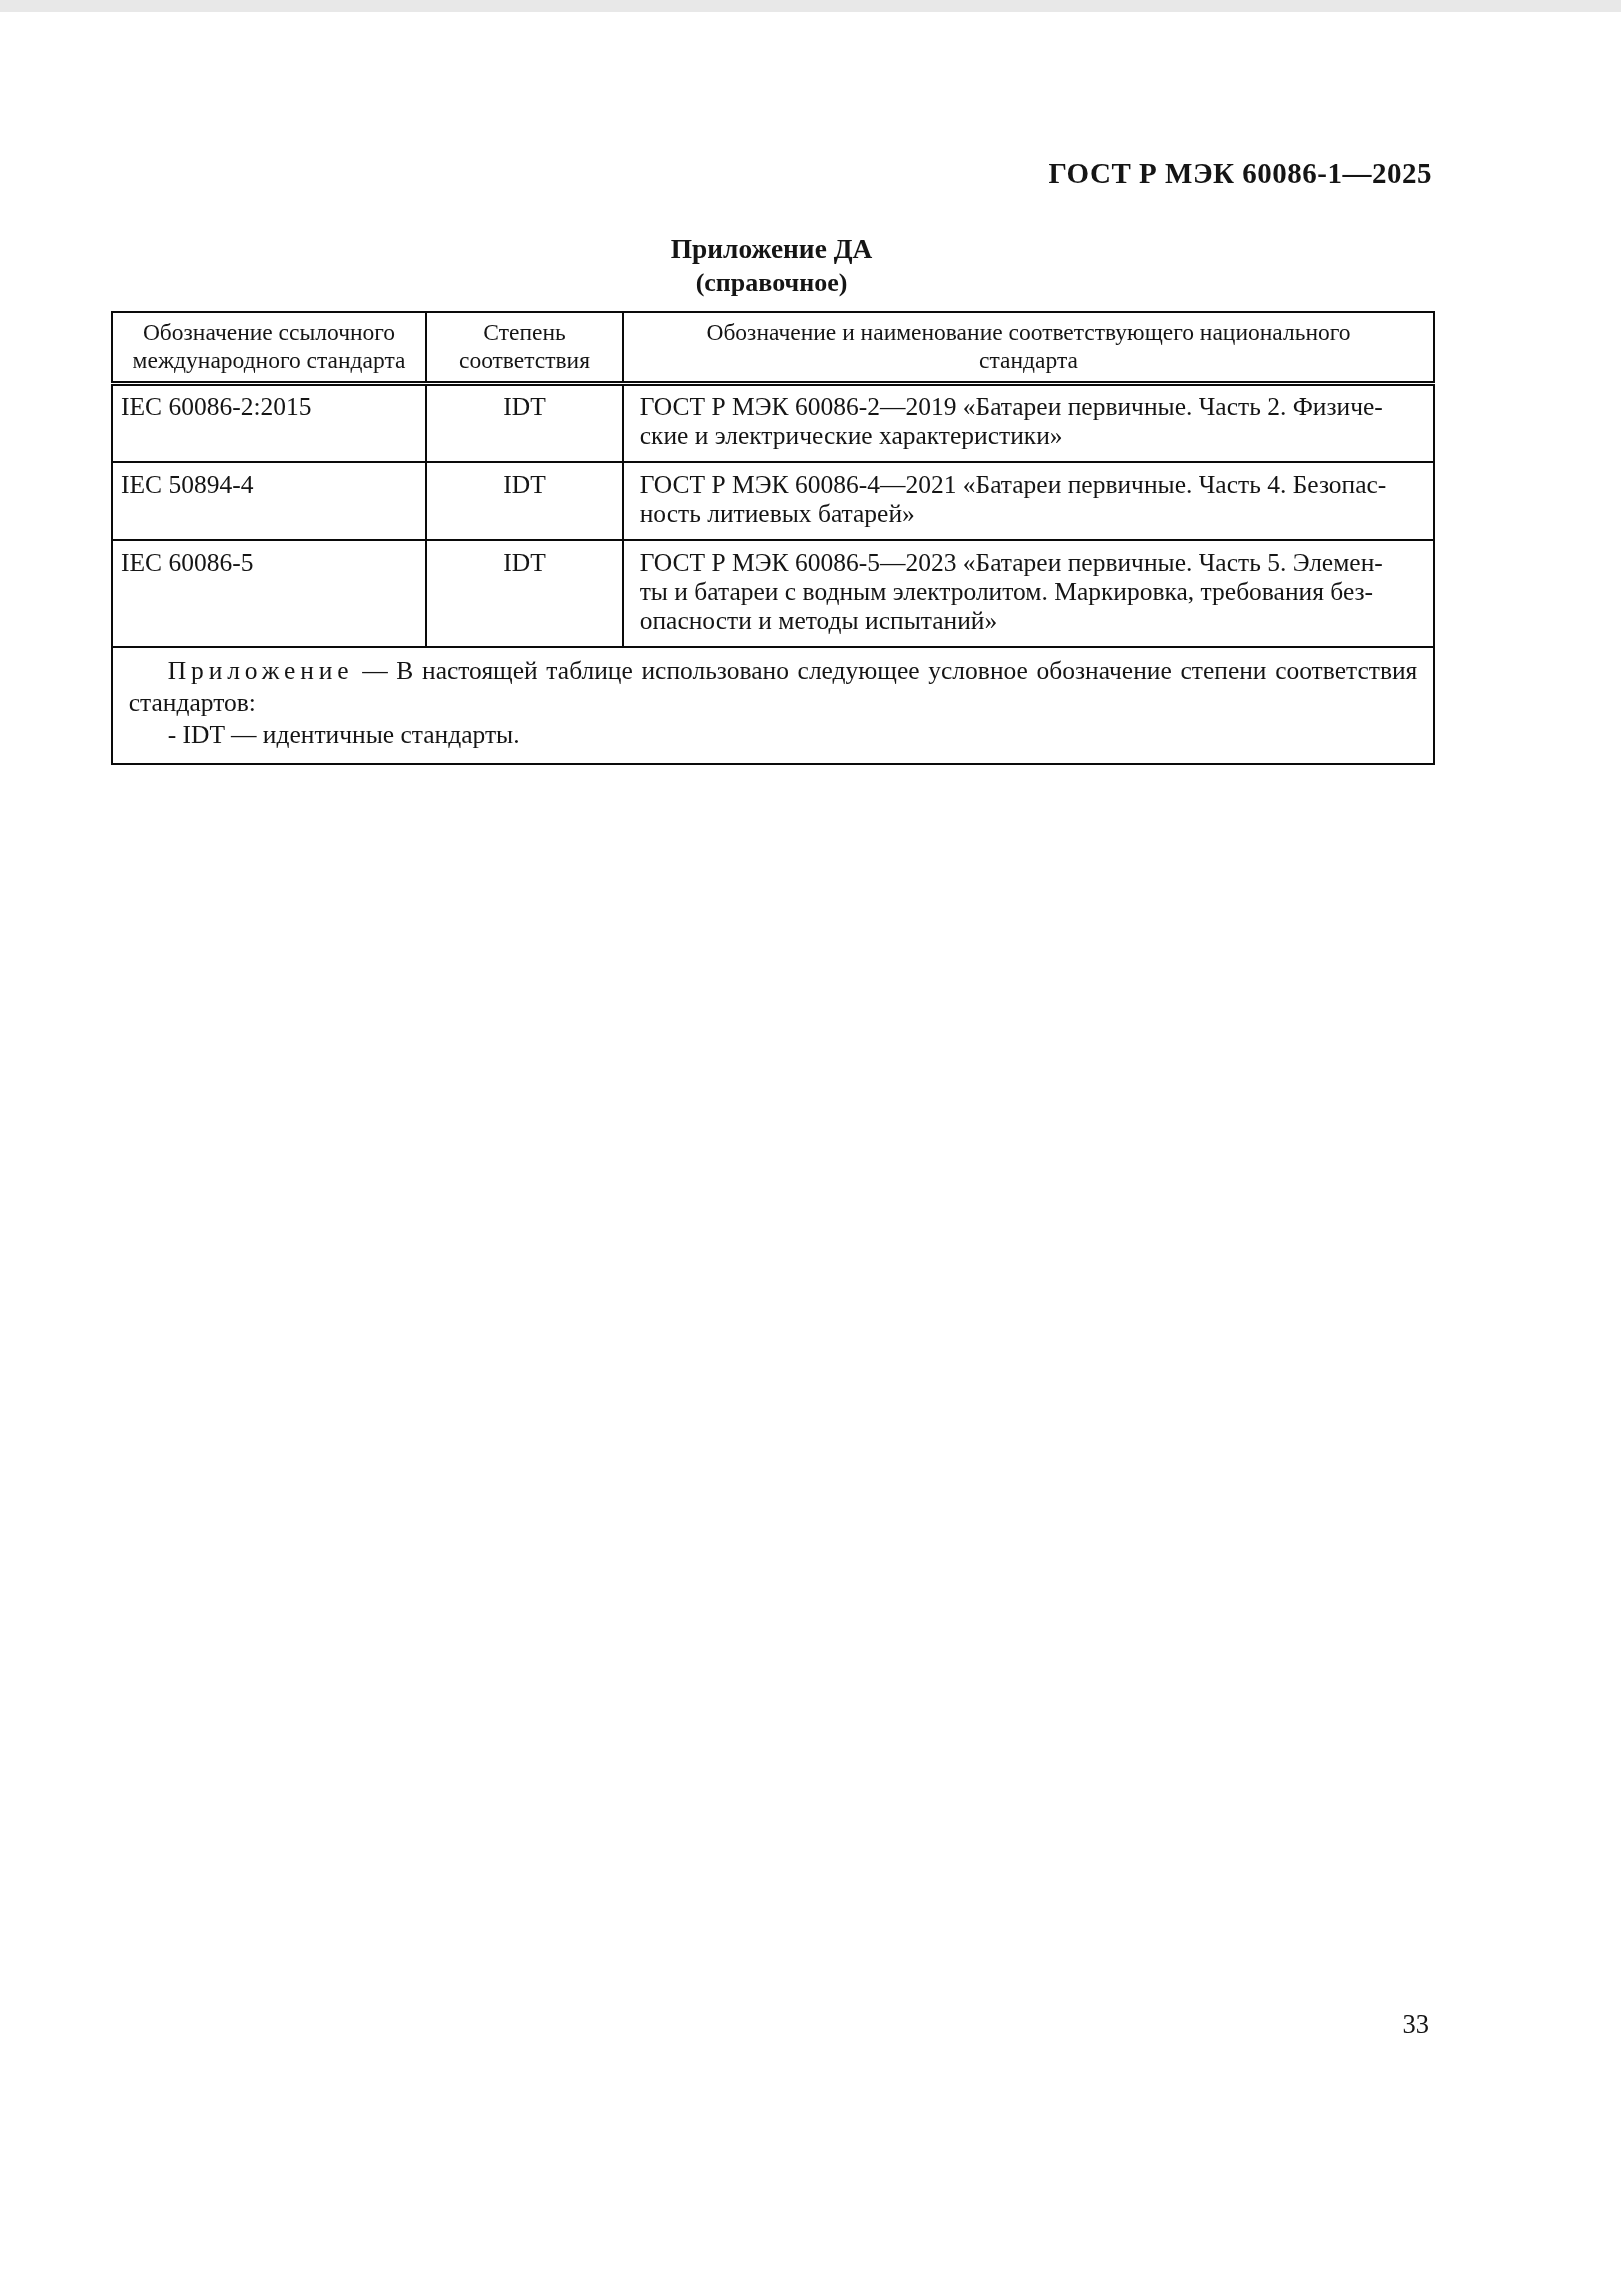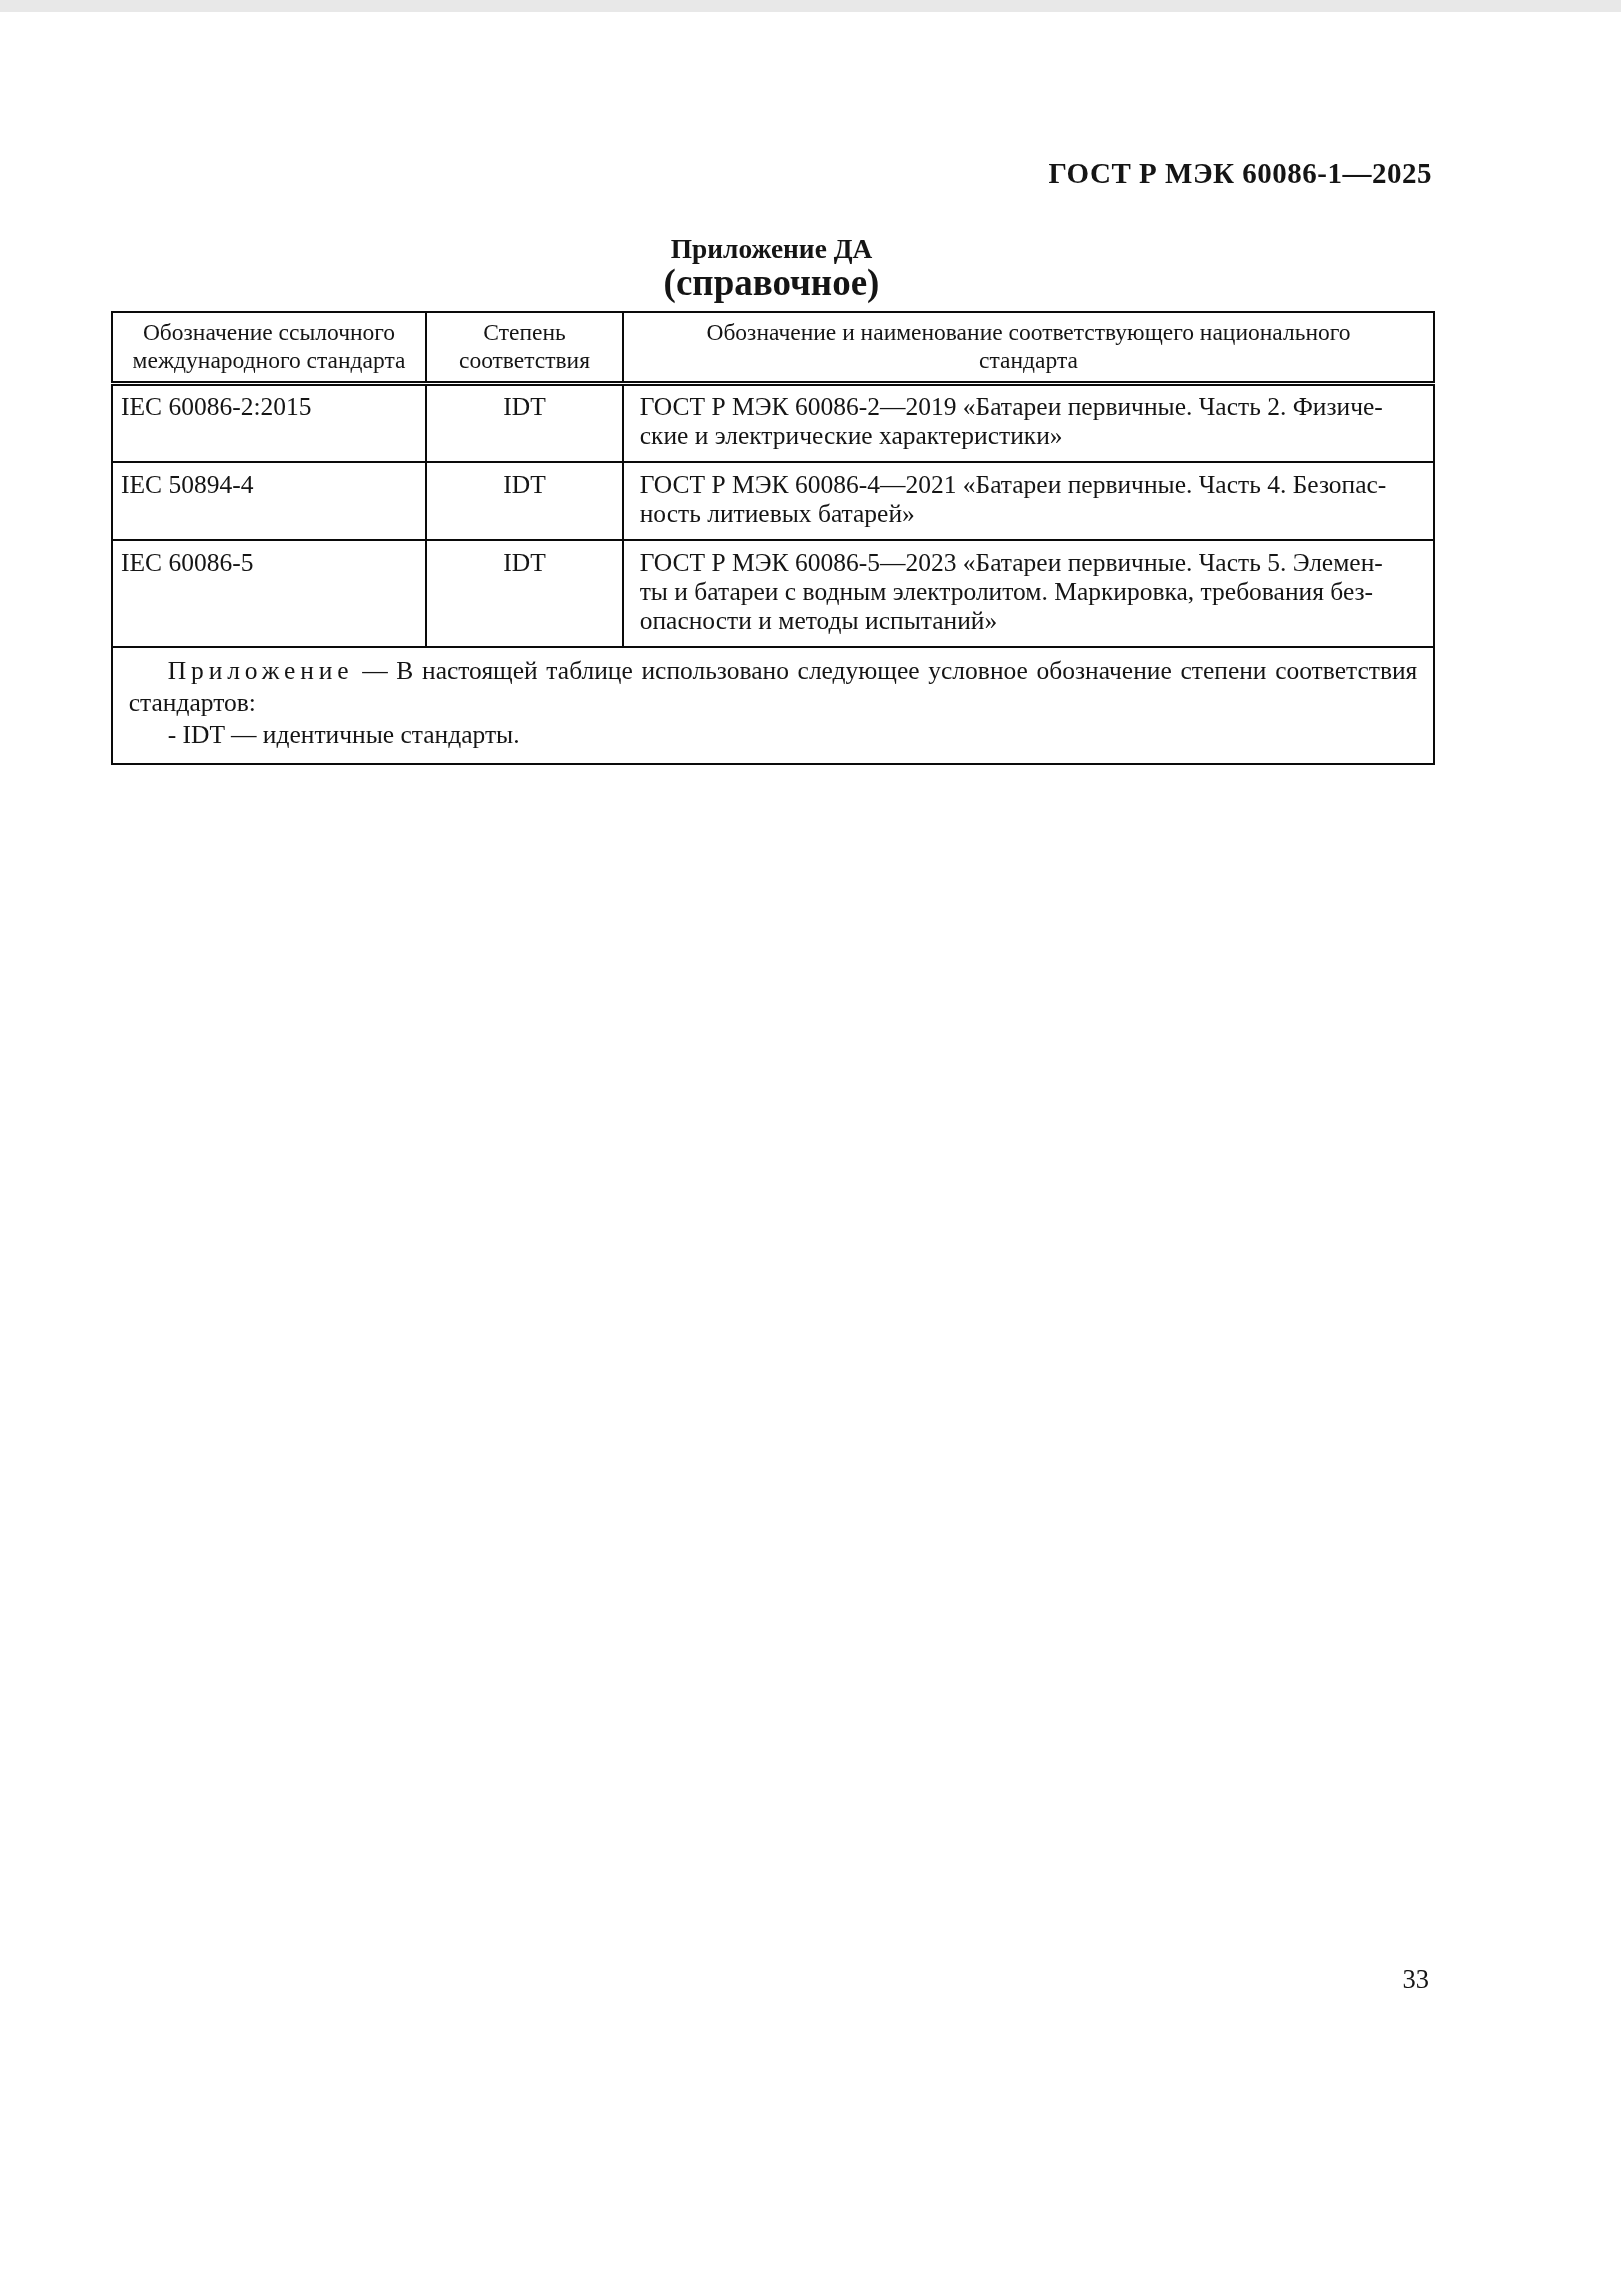--- a/index.html
+++ b/index.html
@@ -29,21 +29,21 @@
   }
   .appendix-title {
     margin-top: 43px;
     text-align: center;
     font-size: 27.4px;
     font-weight: bold;
     line-height: 33px;
   }
   .appendix-subtitle {
     text-align: center;
-    font-size: 37px;
+    font-size: 26px;
     font-weight: bold;
     line-height: 33px;
   }
   .section-title {
     margin: 39px 0 0 0;
     text-align: center;
     font-size: 28px;
     font-weight: bold;
     line-height: 35px;
   }
@@ -108,21 +108,21 @@
     text-indent: 39px;
   }
   .note-label {
     letter-spacing: 4.9px;
   }
   .note-item {
     text-indent: 39px;
   }
   .page-number {
     position: absolute;
-    top: 1952px;
+    top: 1997px;
     right: 192px;
     font-size: 26.5px;
     line-height: 31px;
   }
 </style>
 </head>
 <body>
 
 <div class="page">
 

